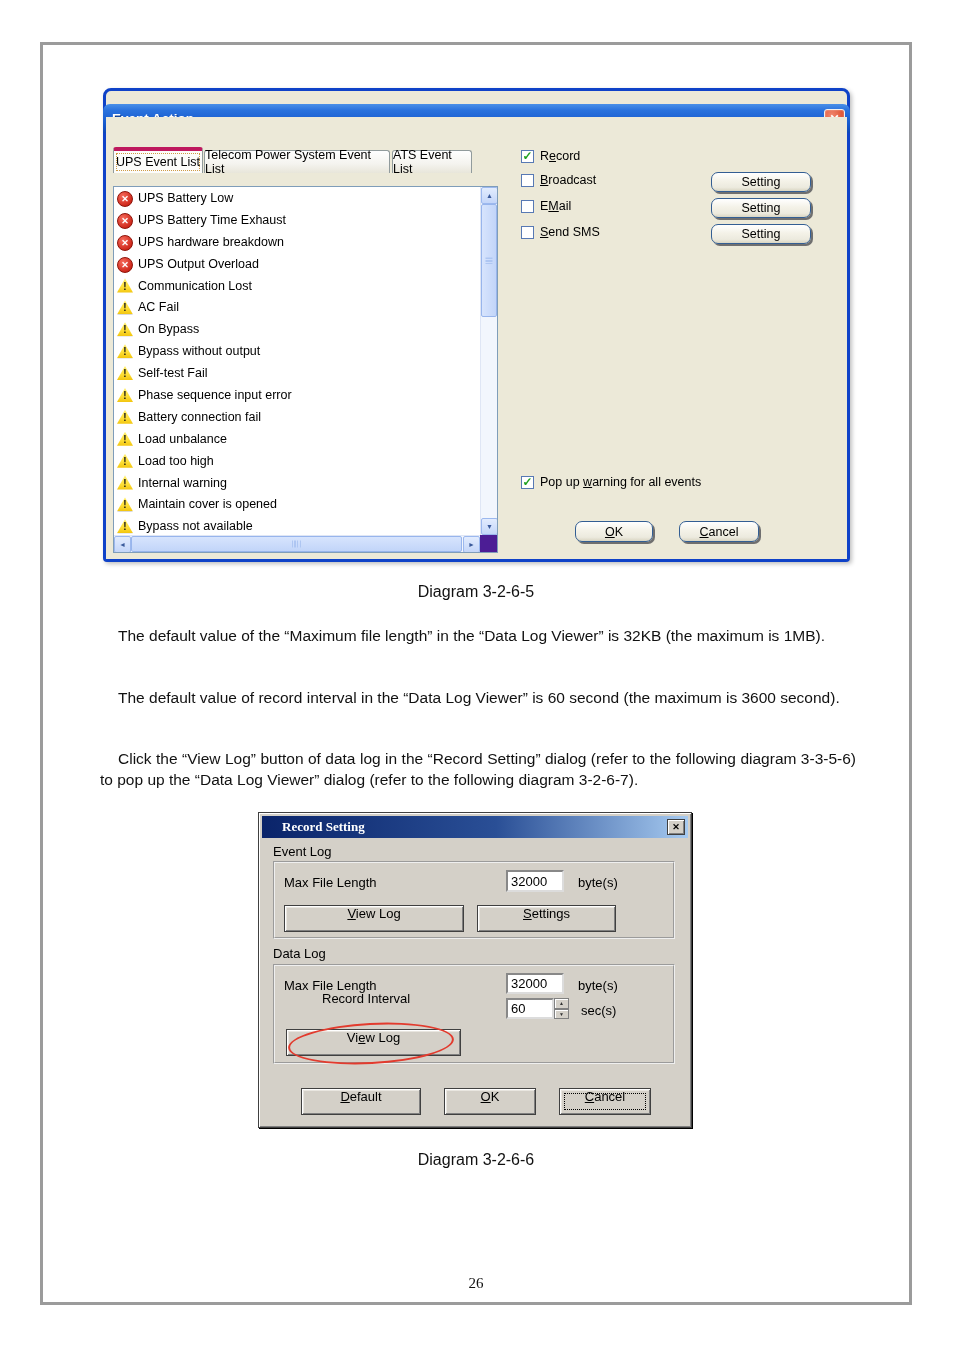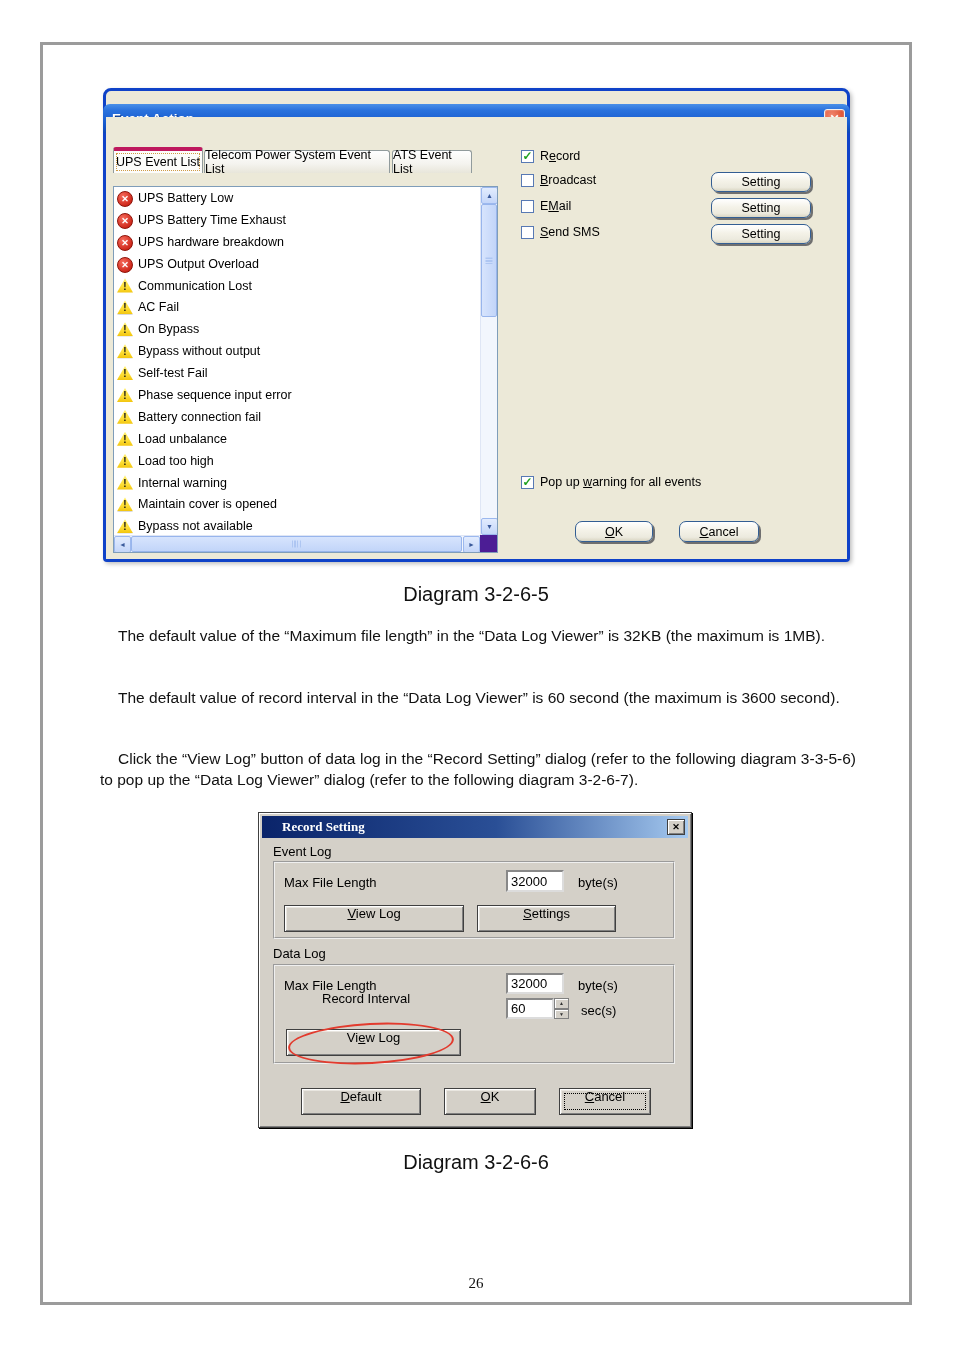--- a/index.html
+++ b/index.html
@@ -79,21 +79,21 @@
   .xp-check { position:absolute; display:flex; align-items:center; gap:6px; font-size:12.5px; color:#000; }
   .cbox { position:relative; width:13px; height:13px; background:#fff; border:1px solid #5779b4; flex:0 0 13px; }
   .xp-check[data-checked="true"] .cbox::after { content:"\2713"; position:absolute; left:0; top:-1px; width:11px;
       color:#21a121; font-weight:bold; font-size:12px; line-height:13px; text-align:center; }
   .xp-btn { position:absolute; border:1px solid #335e93; border-radius:7px; color:#000; font-size:12.5px;
             background:linear-gradient(180deg,#ffffff,#f4f2e8 45%,#eceade 80%,#d9d5c2);
             box-shadow:2px 2px 0 #6f6f6f; display:flex; align-items:center; justify-content:center; }
   u { text-decoration:underline; }
 
   
-  .caption { position:absolute; left:0; width:100%; text-align:center; font-size:20px; color:#111; }
+  .caption { position:absolute; left:0; width:100%; text-align:center; font-size:16px; color:#111; }
   .para { position:absolute; left:57px; width:756px; font-size:15.5px; line-height:21px; color:#111;
           text-align:justify; text-indent:18px; }
 
   
   .rs-dialog { position:absolute; left:215px; top:767px; width:434px; height:316px; background:#d4d0c8;
                border:1px solid #404040;
                box-shadow:inset 1px 1px 0 #ffffff, inset -1px -1px 0 #808080, 1px 1px 0 #000; }
   .rs-title { position:absolute; left:3px; top:3px; right:3px; height:22px;
               background:linear-gradient(90deg,#0a246a 0%,#2a4f96 55%,#a6caf0 100%);
               display:flex; align-items:center; padding:0 3px 0 20px;font-family:Liberation Serif, serif; }

